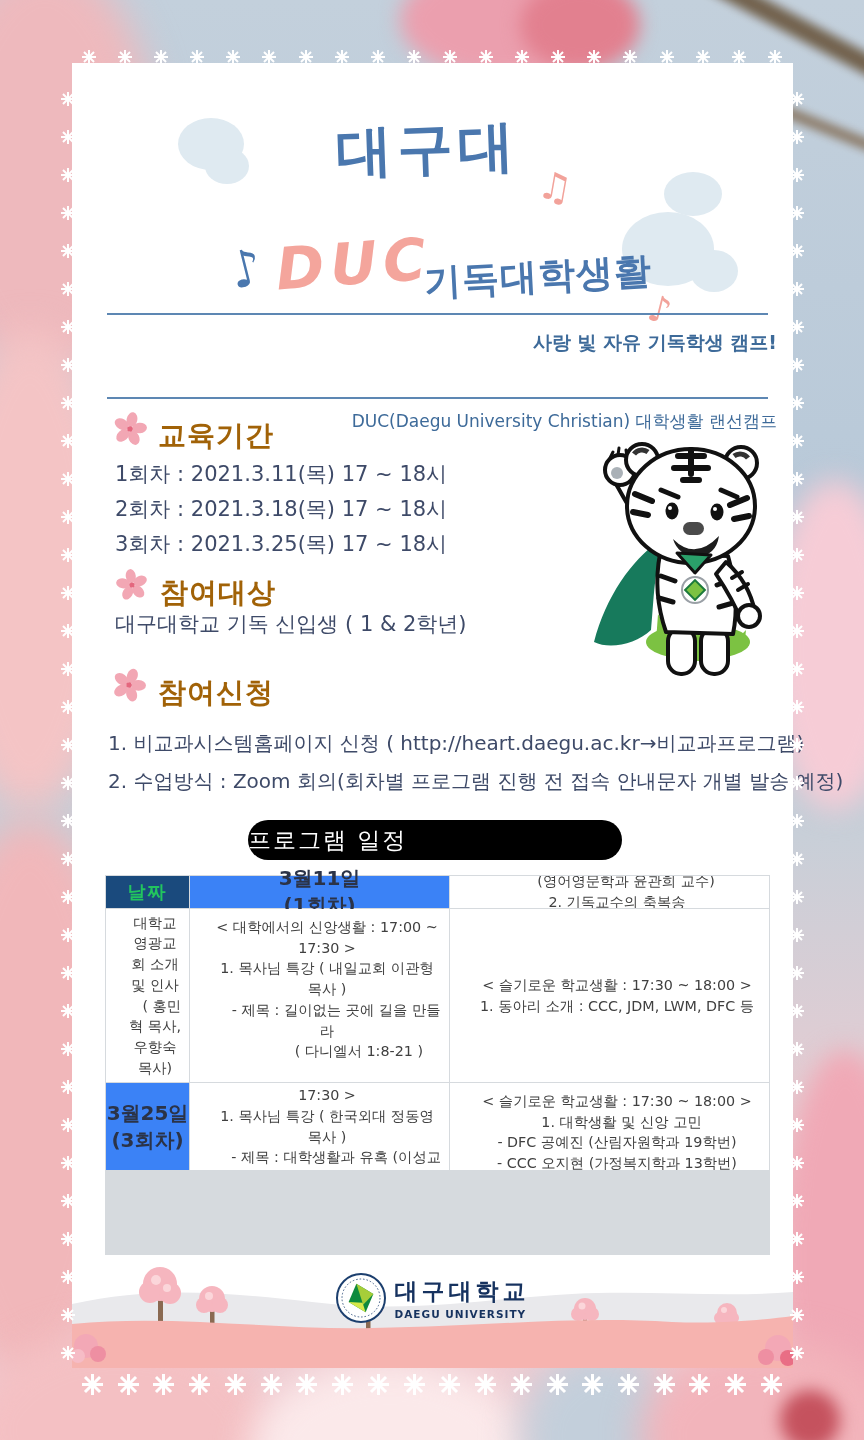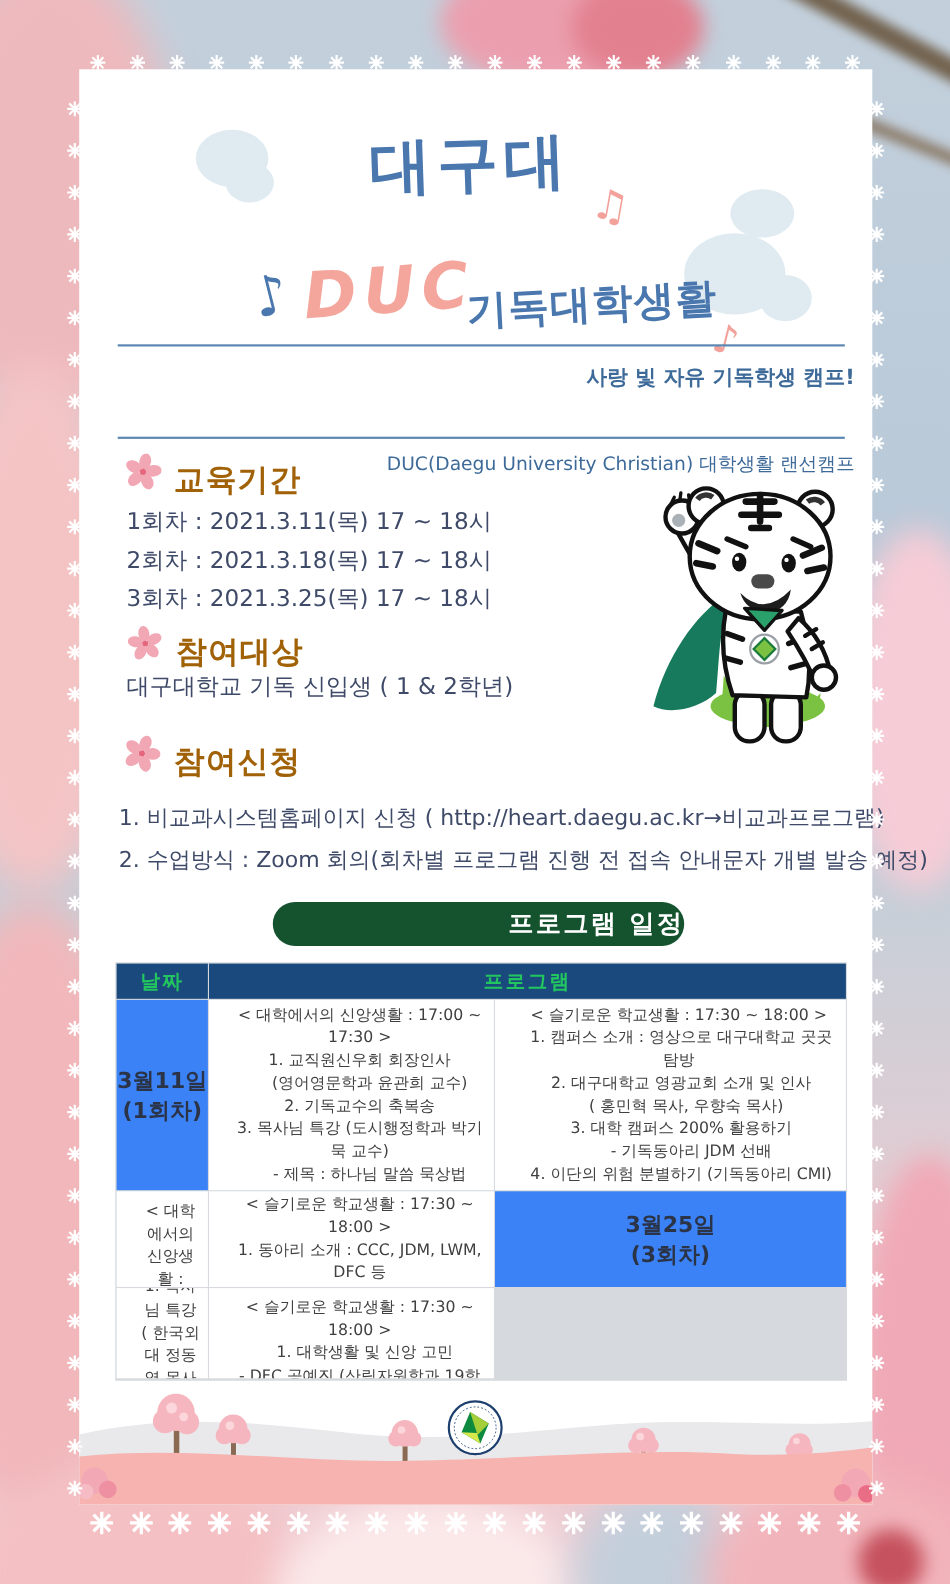--- a/index.html
+++ b/index.html
@@ -28,22 +28,22 @@
   .title-kr { position:absolute; font-weight:bold; color:#4a77ae; }
   .note { position:absolute; line-height:1; }
 
   .rule { position:absolute; height:2px; background:#5d87b3; left:107px; width:661px; }
   .subtitle { position:absolute; left:56px; width:721px; text-align:right; color:#3d6a99; }
 
   .flower { position:absolute; }
   .sec-h { position:absolute; font-size:28px; font-weight:bold; color:#a16207; letter-spacing:1px; }
   .sec-line { position:absolute; font-size:21px; color:#3e4a68; white-space:pre; }
 
-  .pill { position:absolute; left:248px; top:820px; width:374px; height:40px; background:#14532d;
-          border-radius:20px; color:#ffffff; font-size:23px; font-weight:bold; text-align:right;
+  .pill { position:absolute; left:248px; top:820px; width:374px; height:40px; background:#000000;
+          border-radius:20px; color:#ffffff; font-size:23px; font-weight:normal; text-align:left;
           line-height:40px; letter-spacing:2px; }
 
   .tbl { position:absolute; left:105px; top:875px; width:665px; height:380px;
          display:grid; grid-template-columns:83px 259px 1fr; grid-template-rows:32px 173px 87px 82px;
          background:#d6dade; gap:1px; border:1px solid #d6dade; }
   .tbl .hcell { background:#1a4a7d; color:#22c55e; font-size:18px; font-weight:bold;
                 display:flex; align-items:center; justify-content:center; letter-spacing:2px;text-align:center; }
   .tbl .hprog { grid-column:2/4; }
   .tbl .dcell { background:#3b82f6; color:#2b3347; font-size:20px; font-weight:bold;
                 display:flex; align-items:center; justify-content:center; text-align:center;
@@ -507,21 +507,20 @@
   <rect x="149" y="127" width="16" height="4" rx="2" fill="#ffffff"></rect>
   <path d="M139 139 L173 141 L157 159 Z" fill="#2aa06a" stroke="#111" stroke-width="3" stroke-linejoin="round"></path>
   <circle cx="157" cy="176" r="13" fill="#ffffff" stroke="#9aa0a6" stroke-width="2"></circle>
   <rect x="150" y="169" width="14" height="14" transform="rotate(45 157 176)" fill="#7cc242" stroke="#1c7a3c" stroke-width="2"></rect>
 </svg>
 
 <div class="pill">프로그램 일정</div>
 
 <div class="tbl">
   <div class="hcell">날짜</div>
-  <div class="hcell hprog">프로그램</div>
 
   <div class="dcell">3월11일
 (1회차)</div>
   <div class="pcell">&lt; 대학에서의 신앙생활 : 17:00 ~ 17:30 &gt;
 1. 교직원신우회 회장인사
     (영어영문학과 윤관희 교수)
 2. 기독교수의 축복송
 3. 목사님 특강 (도시행정학과 박기묵 교수)
     - 제목 : 하나님 말씀 묵상법</div>
   <div class="pcell">&lt; 슬기로운 학교생활 : 17:30 ~ 18:00 &gt;
@@ -604,13 +603,17 @@
 <div class="logo">
   <svg width="52" height="52" viewBox="0 0 52 52">
     <circle cx="26" cy="26" r="24" fill="#ffffff" stroke="#1c3f6e" stroke-width="2"></circle>
     <circle cx="26" cy="26" r="19" fill="none" stroke="#1c3f6e" stroke-width="0.8" stroke-dasharray="1.6 1.9"></circle>
     <g transform="rotate(-18 26 26)">
       <path d="M26 11 L39 26 L26 41 L13 26 Z" fill="#0e8a3e"></path>
       <path d="M26 11 L39 26 L26 33 Z" fill="#a6ce39"></path>
       <path d="M26 41 L13 26 L26 31 Z" fill="#d7e84a"></path>
     </g>
   </svg>
+  <div class="logo-text">
+    <div class="logo-kr">대구대학교</div>
+    <div class="logo-en">DAEGU UNIVERSITY</div>
+  </div>
 </div>
 
 </body></html>

